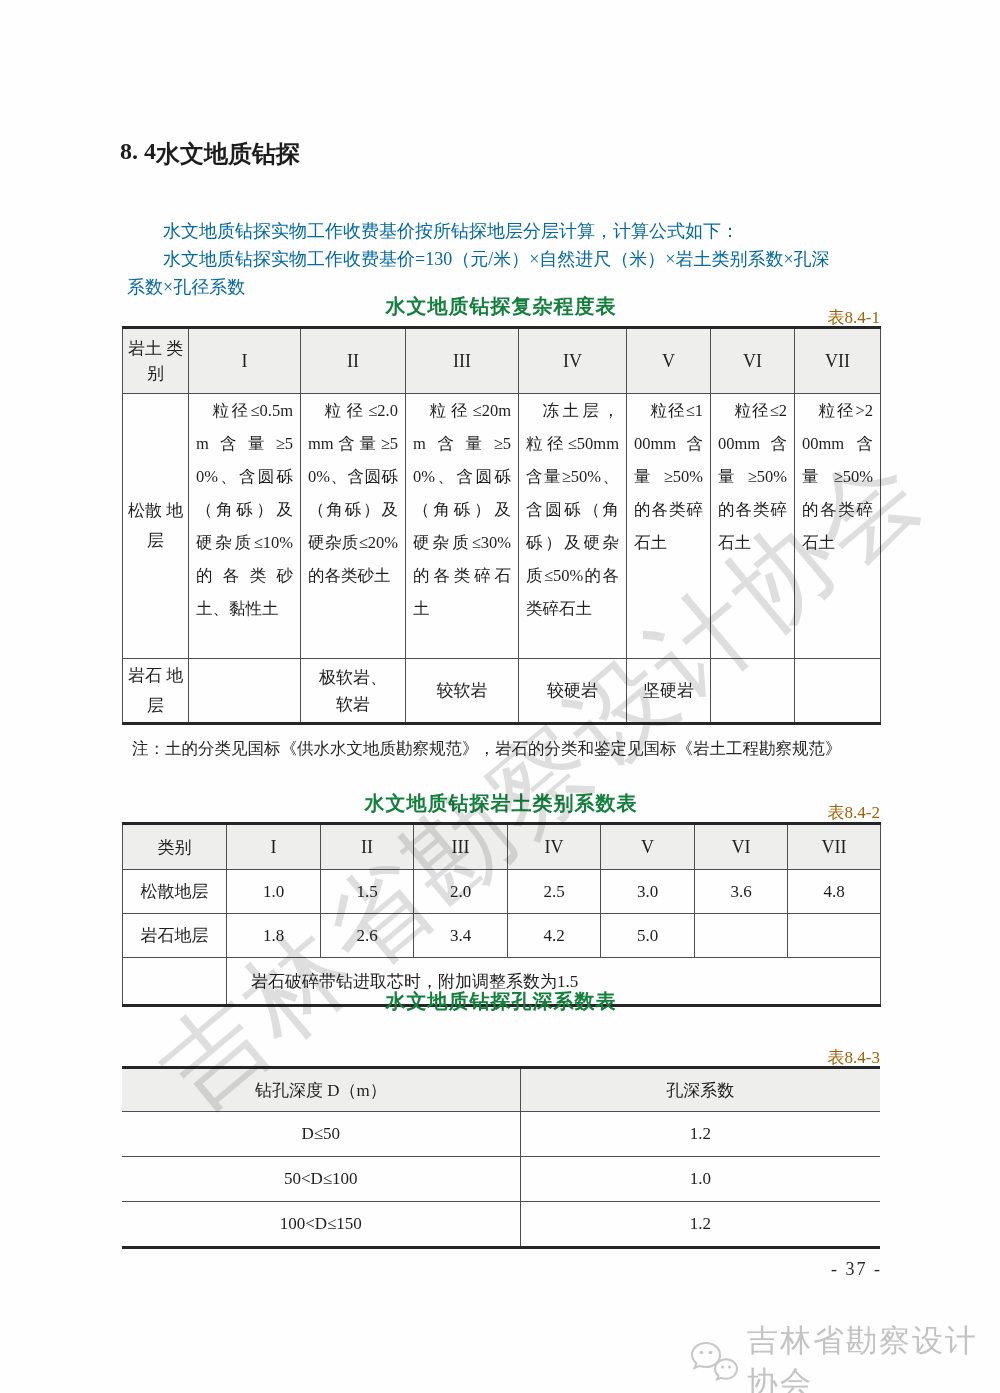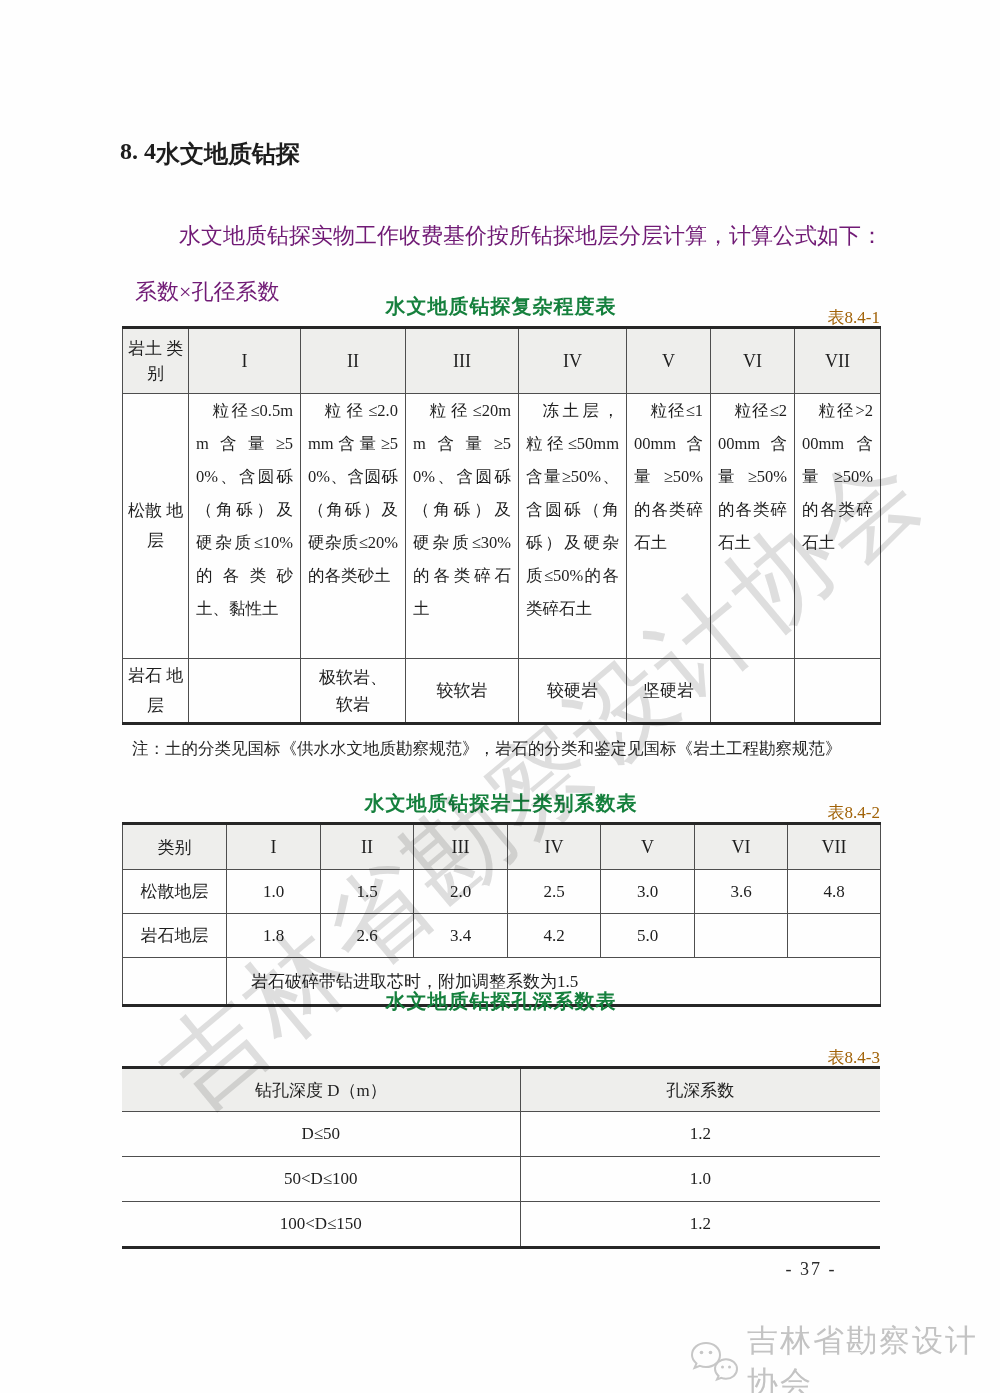--- a/index.html
+++ b/index.html
@@ -29,22 +29,22 @@
     white-space:nowrap;
     font-family:"Liberation Serif", serif;
   }
   .heading{
     position:absolute;left:120px;top:138px;
     font-size:24px;font-weight:bold;color:#1d1d1d;
     font-family:"Liberation Serif", serif;
     display:flex;
   }
   .para{
-    position:absolute;left:135px;width:762px;
-    font-size:22px;line-height:27px;color:#701a75;
+    position:absolute;left:127px;width:762px;
+    font-size:18px;line-height:27px;color:#0369a1;
     white-space:nowrap;
   }
   .indent{text-indent:2em;}
   .tbl-title{
     position:absolute;left:122px;width:758px;text-align:center;
     font-family:"Liberation Sans", sans-serif;
     font-weight:bold;font-size:20px;color:#15803d;letter-spacing:1px;
   }
   .tbl-label{
     position:absolute;left:700px;width:180px;text-align:right;
@@ -82,21 +82,21 @@
   .tbl3 td{border-left:none;border-right:none;}
   .tbl3 td.mid{border-right:1px solid #4e4e4e;}
   .tbl3 .hrow td{height:42px;}
   .tbl3 .drow td{height:44px;}
   .note{
     position:absolute;left:132px;width:760px;
     font-size:16.5px;color:#262626;
   }
   .pageno{
     position:absolute;left:740px;top:1259px;width:142px;
-    text-align:center;font-size:18px;color:#2a2a2a;letter-spacing:2px;
+    text-align:right;font-size:18px;color:#2a2a2a;letter-spacing:2px;
   }
   .brand{
     position:absolute;left:690px;top:1320px;
     display:flex;align-items:center;gap:7px;
     color:#c3c3c3;font-size:31px;letter-spacing:2px;
     font-family:"Liberation Serif", serif;
   }
   .brand svg{display:block;}
   .ditalic{font-style:normal;}
 </style>
@@ -106,20 +106,21 @@
 <div class="page">
 
   <div class="watermark">吉林省勘察设计协会</div>
 
   <div class="heading">
     <span>8. 4</span>
     <span>水文地质钻探</span>
   </div>
 
   <p class="para indent" style="top:200px">水文地质钻探实物工作收费基价按所钻探地层分层计算，计算公式如下：</p>
+  <p class="para indent" style="top:228px">水文地质钻探实物工作收费基价=130（元/米）×自然进尺（米）×岩土类别系数×孔深</p>
   <p class="para" style="top:256px">系数×孔径系数</p>
 
   <div class="tbl-title" style="top:293px">水文地质钻探复杂程度表</div>
   <div class="tbl-label" style="top:306px">表8.4-1</div>
   <table class="tbl tbl1" style="top:326px">
     <colgroup>
       <col style="width:66px">
         <col style="width:112px">
         <col style="width:105px">
         <col style="width:113px">

